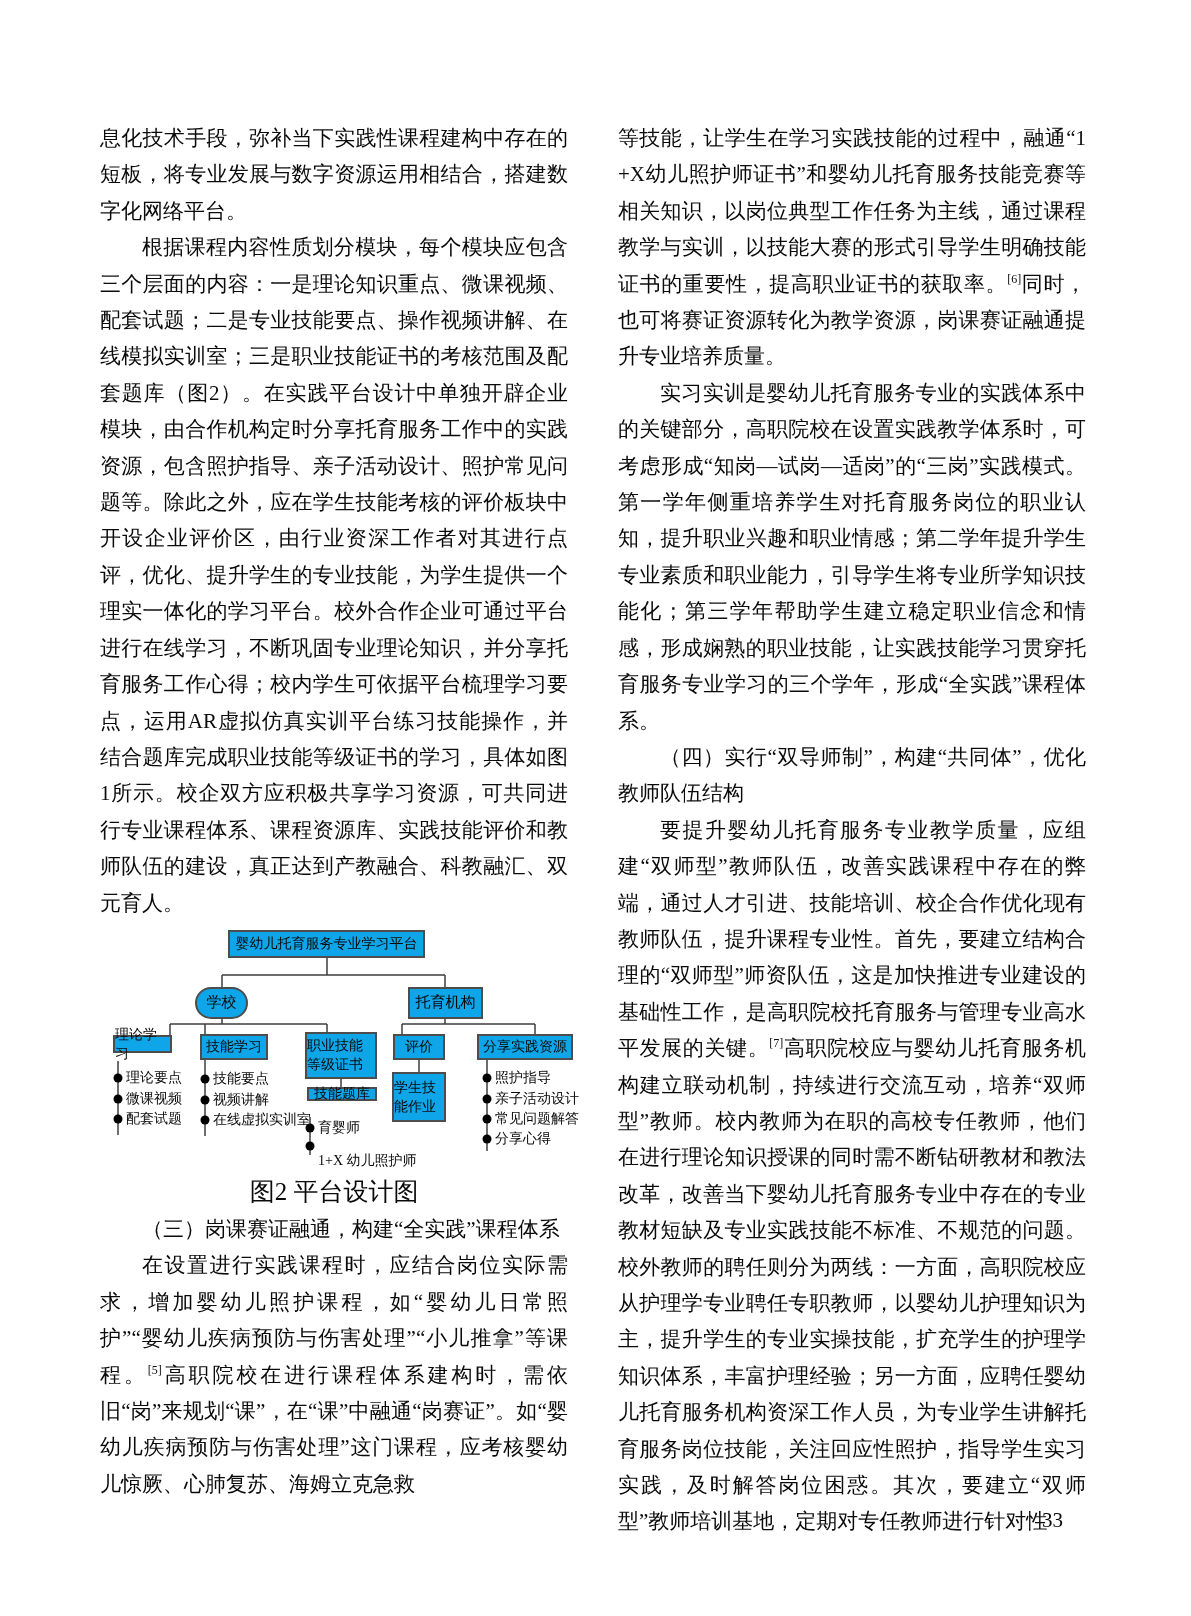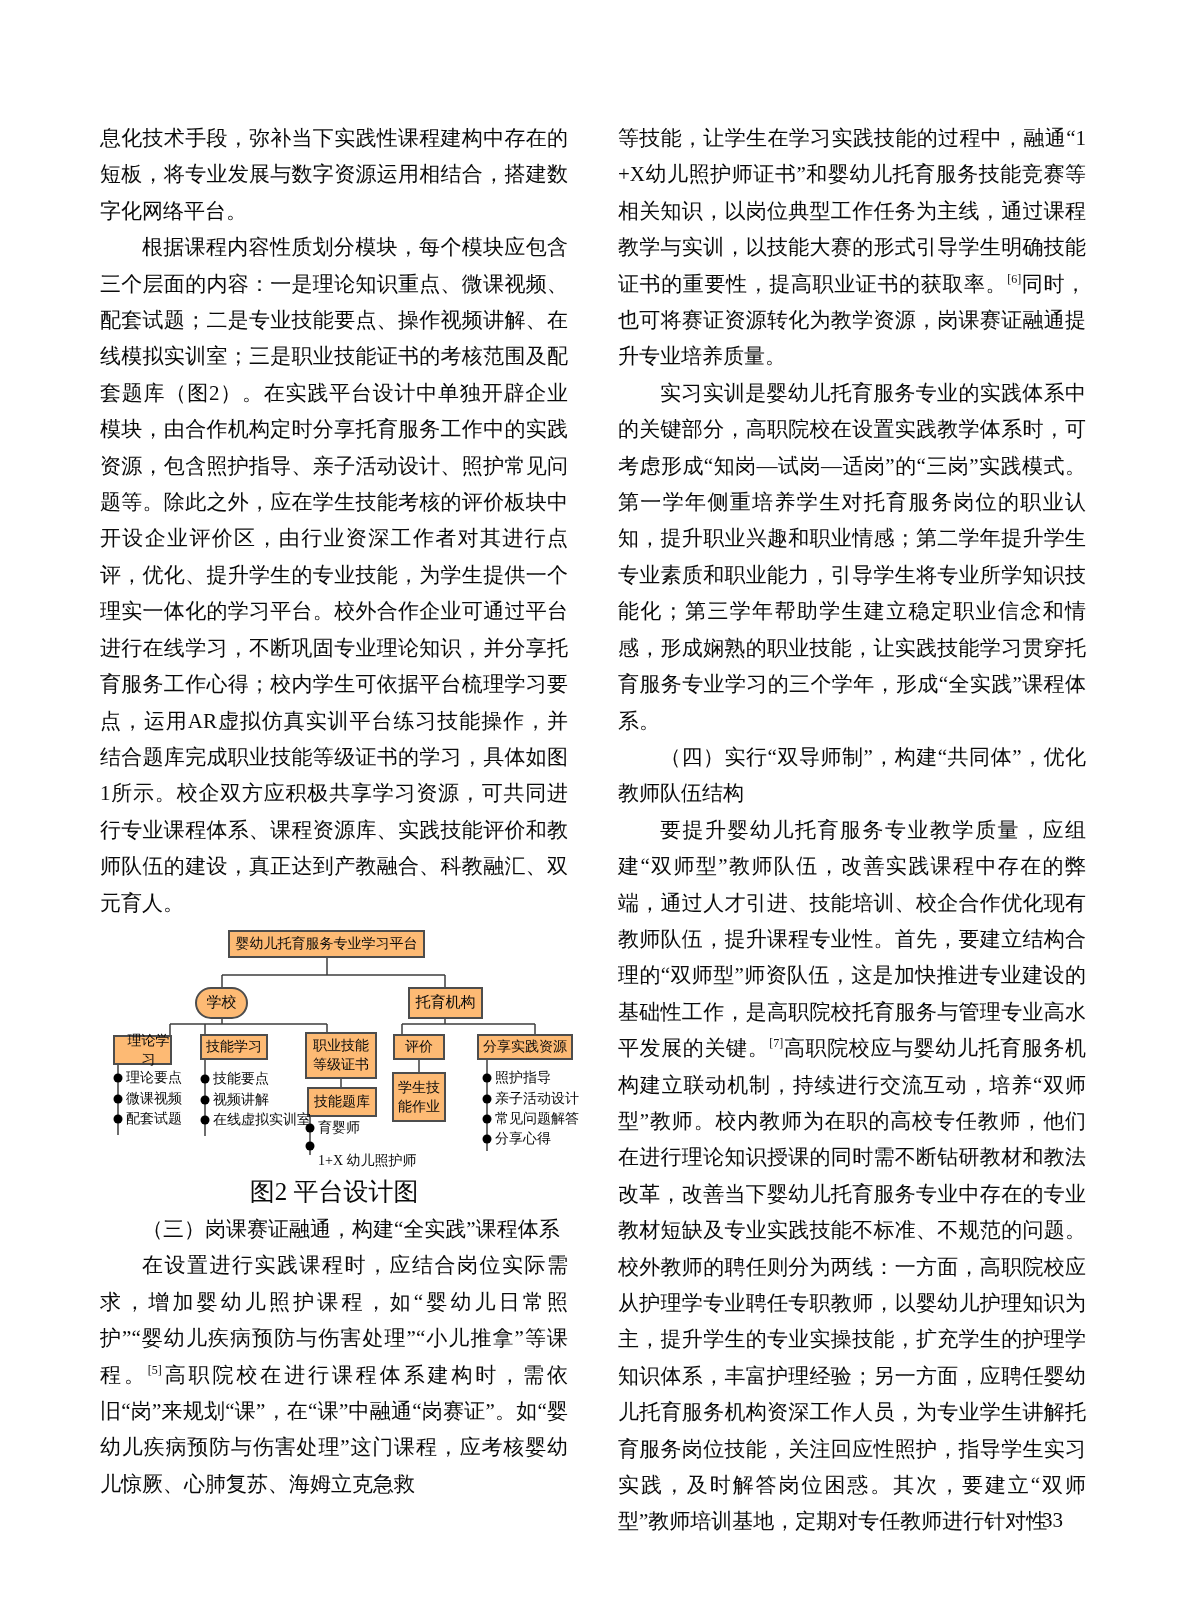--- a/index.html
+++ b/index.html
@@ -32,23 +32,23 @@
   .fig{
     position:relative;
     width:474px;height:240px;
     margin:4px 0 0 0;
   }
   .fig svg{position:absolute;left:0;top:0;}
   .fbox{
     position:absolute;
     box-sizing:border-box;
     border:2px solid #4d4d4d;
-    background:#fdba74;
+    background:#0ea5e9;
     display:flex;align-items:center;justify-content:center;
-    text-align:center;
+    text-align:left;
     font-size:14px;line-height:19px;
     white-space:normal;
   }
   .fitem{
     position:absolute;
     font-size:14px;line-height:16px;
     white-space:nowrap;
     transform:translateY(-50%);
   }
   .caption{
@@ -111,26 +111,26 @@
           <circle cx="387" cy="153" r="4.5"></circle>
             <circle cx="387" cy="174" r="4.5"></circle>
             <circle cx="387" cy="194" r="4.5"></circle>
             <circle cx="387" cy="214" r="4.5"></circle>
         </g>
       </svg>
 
       <div class="fbox" style="left:128px;top:5px;width:197px;height:28px;">婴幼儿托育服务专业学习平台</div>
       <div class="fbox" style="left:95px;top:62px;width:53px;height:32px;font-size:15px;border-radius:16px;">学校</div>
       <div class="fbox" style="left:308px;top:62px;width:75px;height:32px;font-size:15px;">托育机构</div>
-      <div class="fbox" style="left:13px;top:110px;width:59px;height:30px;padding-left:12px;">理论学习</div>
+      <div class="fbox" style="left:13px;top:110px;width:59px;height:18px;">理论学习</div>
       <div class="fbox" style="left:100px;top:109px;width:68px;height:26px;">技能学习</div>
       <div class="fbox" style="left:205px;top:107px;width:72px;height:47px;">职业技能等级证书</div>
       <div class="fbox" style="left:293px;top:109px;width:52px;height:26px;">评价</div>
       <div class="fbox" style="left:377px;top:109px;width:96px;height:26px;">分享实践资源</div>
-      <div class="fbox" style="left:207px;top:162px;width:70px;height:30px;">技能题库</div>
+      <div class="fbox" style="left:207px;top:162px;width:70px;height:14px;">技能题库</div>
       <div class="fbox" style="left:292px;top:147px;width:54px;height:50px;">学生技能作业</div>
 
       <div class="fitem" style="left:26px;top:153px;">理论要点</div>
       <div class="fitem" style="left:26px;top:174px;">微课视频</div>
       <div class="fitem" style="left:26px;top:194px;">配套试题</div>
 
       <div class="fitem" style="left:113px;top:154px;">技能要点</div>
       <div class="fitem" style="left:113px;top:175px;">视频讲解</div>
       <div class="fitem" style="left:113px;top:195px;">在线虚拟实训室</div>
 

